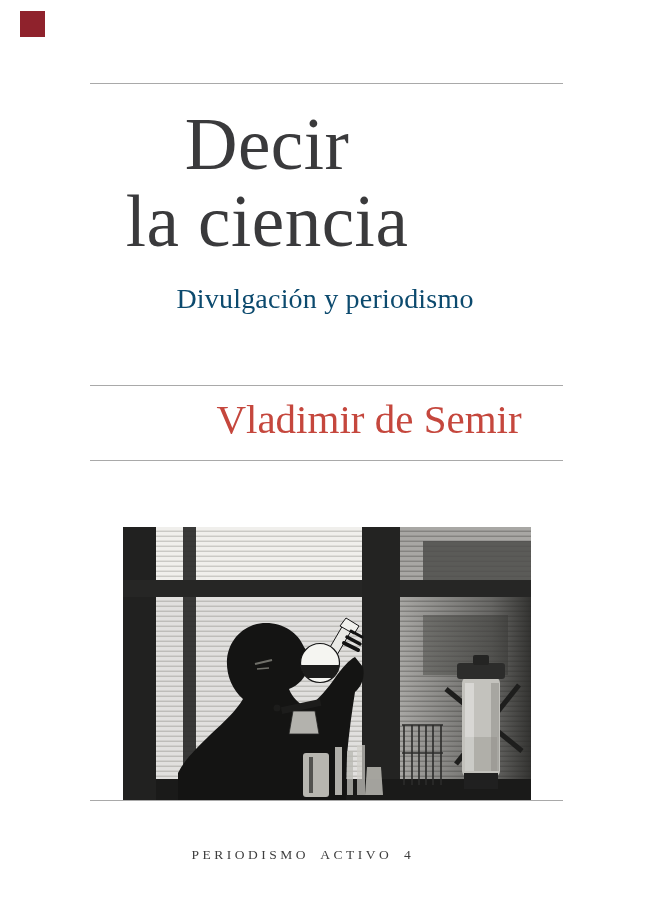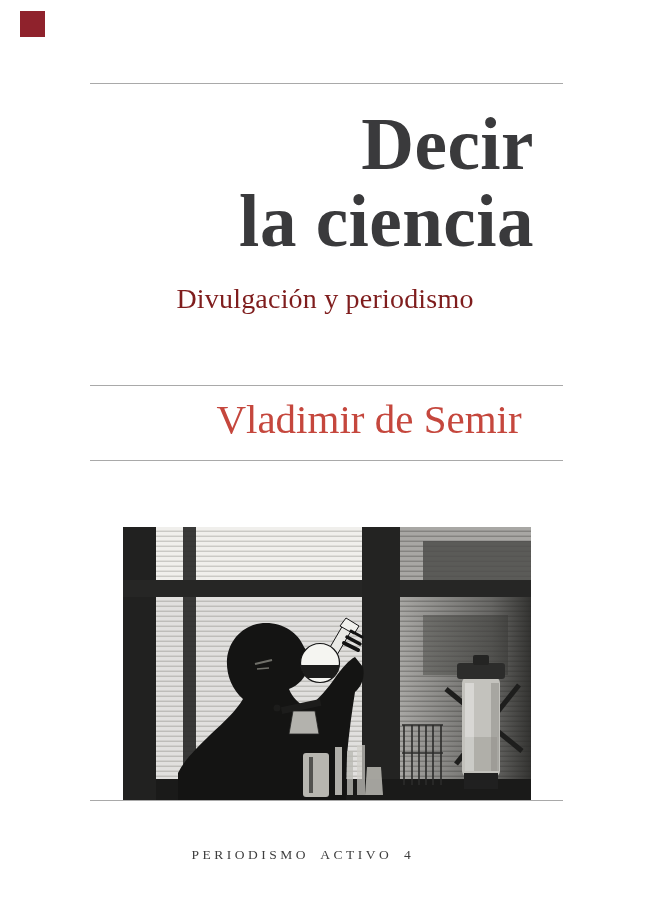--- a/index.html
+++ b/index.html
@@ -18,31 +18,31 @@
   .rule{
     position:absolute;left:90px;width:473px;height:1px;
     background:#a9a9a9;
   }
   .rule-top{top:83px;}
   .rule-author-top{top:385px;}
   .rule-author-bottom{top:460px;}
   .rule-photo-bottom{top:800px;}
   .book-title{
     position:absolute;left:0;top:106px;width:534px;
-    text-align:right;
+    text-align:center;
     font-size:73px;line-height:77px;
-    font-weight:bold;
+    font-weight:normal;
     letter-spacing:0.5px;
     color:#3a3a3c;
   }
   .subtitle{
     position:absolute;left:0;top:281px;width:650px;
     text-align:center;
     font-size:28px;line-height:35px;
-    color:#7f1d1d;
+    color:#0c4a6e;
     letter-spacing:0.2px;
   }
   .author{
     position:absolute;left:0;top:399px;width:650px;
     text-align:center;
     font-size:41px;line-height:41px;
     color:#c5473d;
     padding-left:44px;
   }
   .photo{

